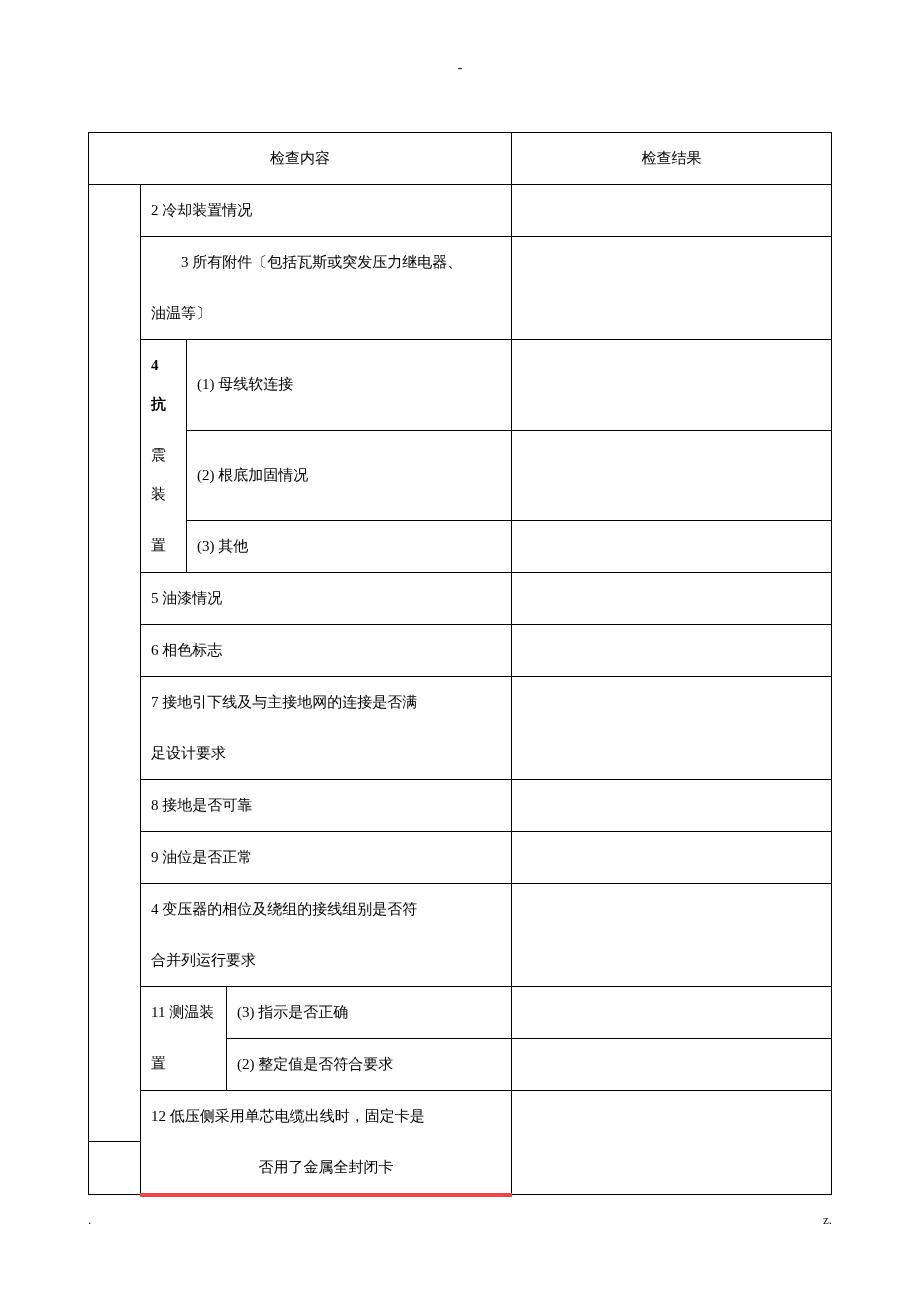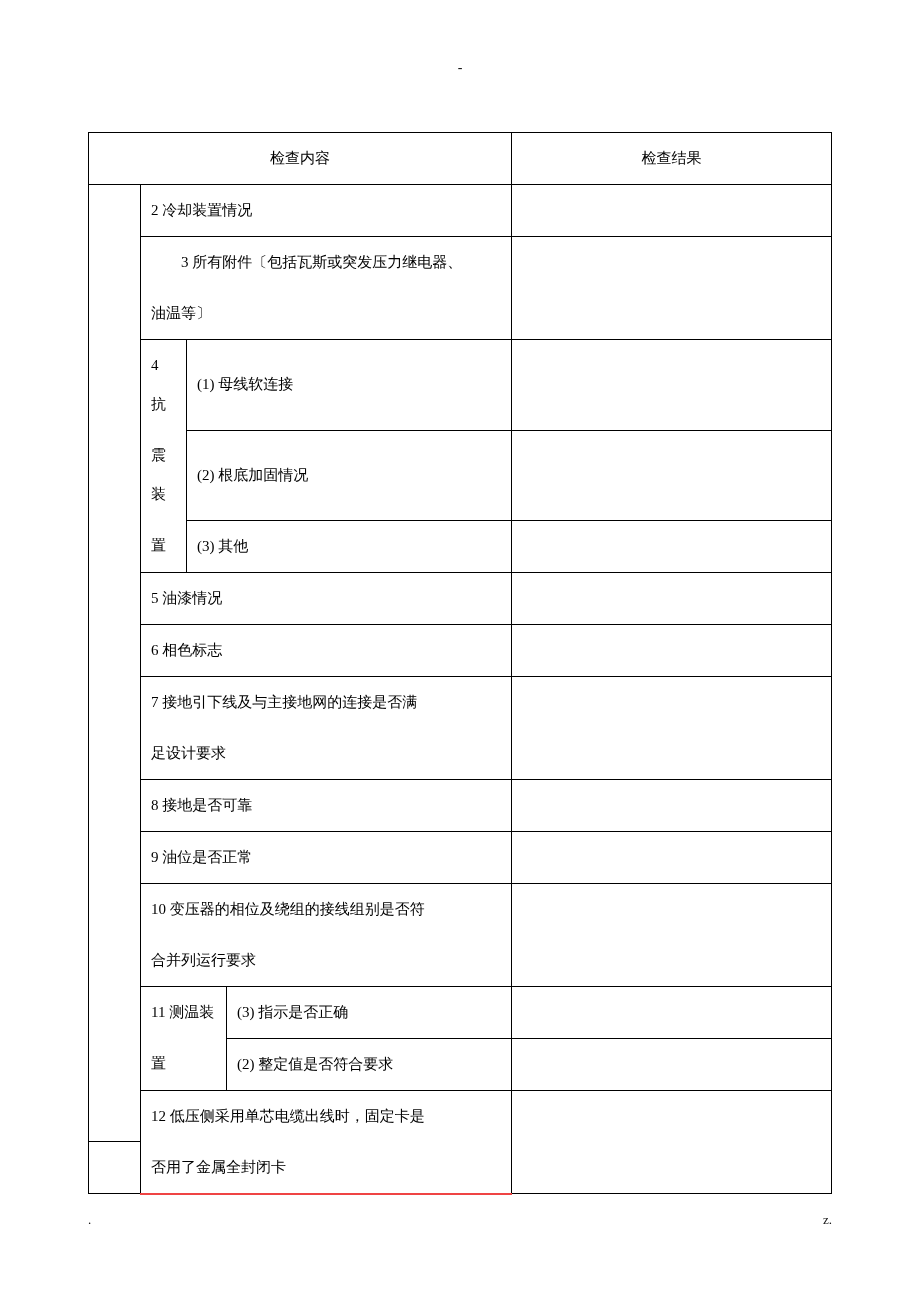--- a/index.html
+++ b/index.html
@@ -85,21 +85,21 @@
 
     <tr>
       <td colspan="3" style="border-bottom:none;padding-left:40px;">3  所有附件〔包括瓦斯或突发压力继电器、</td>
       <td rowspan="2"></td>
     </tr>
     <tr>
       <td colspan="3" style="border-top:none;">油温等〕</td>
     </tr>
 
     <tr>
-      <td style="border-bottom:none;">4 抗</td>
+      <td style="border-bottom:none;font-weight:bold;">4 抗</td>
       <td colspan="2" class="nested-pad">(1)  母线软连接</td>
       <td></td>
     </tr>
     <tr>
       <td style="border-top:none;border-bottom:none;">震装</td>
       <td colspan="2" class="nested-pad">(2)  根底加固情况</td>
       <td></td>
     </tr>
     <tr>
       <td style="border-top:none;">置</td>
@@ -127,21 +127,21 @@
     <tr>
       <td colspan="3">8  接地是否可靠</td>
       <td></td>
     </tr>
     <tr>
       <td colspan="3">9  油位是否正常</td>
       <td></td>
     </tr>
 
     <tr>
-      <td colspan="3" style="border-bottom:none;">10  变压器的相位及绕组的接线组别是否符</td>
+      <td colspan="3" style="border-bottom:none;">4  变压器的相位及绕组的接线组别是否符</td>
       <td rowspan="2"></td>
     </tr>
     <tr>
       <td colspan="3" style="border-top:none;">合并列运行要求</td>
     </tr>
 
     <tr>
       <td colspan="2" style="border-bottom:none;">11 测温装</td>
       <td class="nested-pad">(3)  指示是否正确</td>
       <td></td>
@@ -151,21 +151,21 @@
       <td class="nested-pad">(2)  整定值是否符合要求</td>
       <td></td>
     </tr>
 
     <tr>
       <td colspan="3" style="border-bottom:none;">12  低压侧采用单芯电缆出线时，固定卡是</td>
       <td rowspan="2" style="border-bottom:1px solid #000;"></td>
     </tr>
     <tr>
       <td style="border-bottom:1px solid #000;"></td>
-      <td colspan="3" style="border-top:none;border-bottom:2px solid #ef4444;">否用了金属全封闭卡</td>
+      <td colspan="3" style="border-top:none;border-bottom:4px solid #ef4444;text-align:center;">否用了金属全封闭卡</td>
     </tr>
   </tbody>
     </table>
 </div>
 
 <div class="footer">
   <span>.</span>
   <span>z.</span>
 </div>
 

